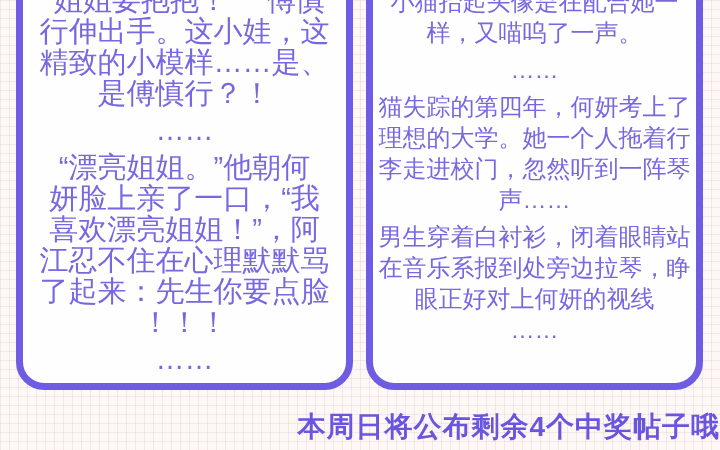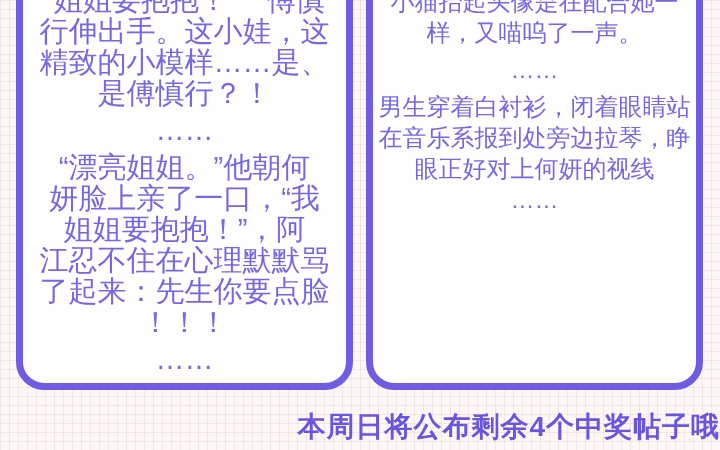--- a/index.html
+++ b/index.html
@@ -64,33 +64,37 @@
 
 <div class="story-card left">
   <div class="card-inner">
     <p class="para">“姐姐要抱抱！”　傅慎
 行伸出手。这小娃，这
 精致的小模样……是、
 是傅慎行？！</p>
     <p class="para">……</p>
     <p class="para">“漂亮姐姐。”他朝何
 妍脸上亲了一口，“我
-姐姐要抱抱！”，阿
+喜欢漂亮姐姐！”，阿
 江忍不住在心理默默骂
 了起来：先生你要点脸
 ！！！</p>
     <p class="para">……</p>
   </div>
 </div>
 
 <div class="story-card right">
   <div class="card-inner">
     <p class="para">小猫抬起头像是在配合她一
 样，又喵呜了一声。</p>
     <p class="para">……</p>
+    <p class="para">猫失踪的第四年，何妍考上了
+理想的大学。她一个人拖着行
+李走进校门，忽然听到一阵琴
+声……</p>
     <p class="para">男生穿着白衬衫，闭着眼睛站
 在音乐系报到处旁边拉琴，睁
 眼正好对上何妍的视线
 ……</p>
   </div>
 </div>
 
 <div class="announcement">本周日将公布剩余4个中奖帖子哦</div>
 
 </body></html>

